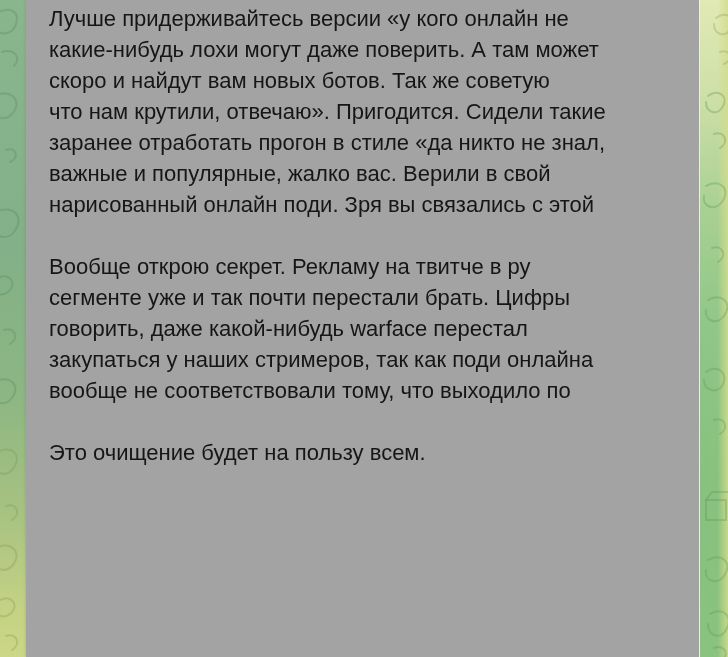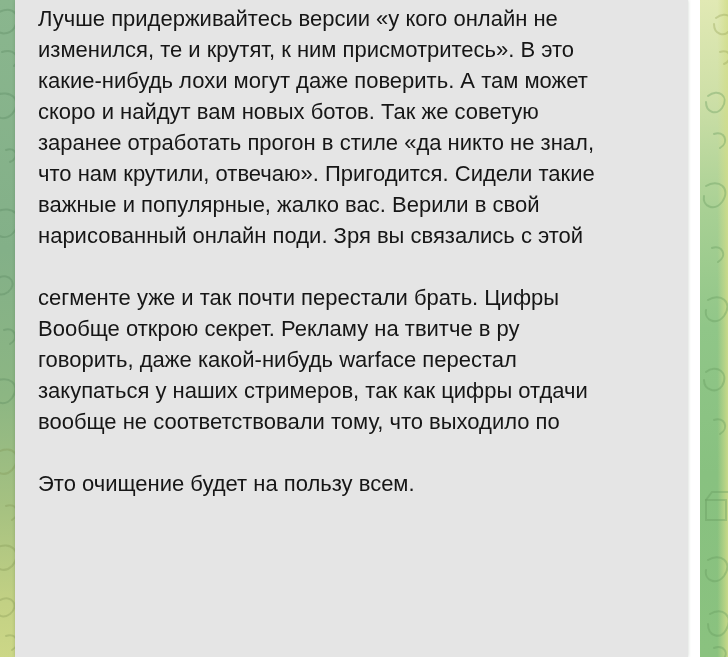--- a/index.html
+++ b/index.html
@@ -28,25 +28,25 @@
     width: 28px;
     background:
       linear-gradient(to left, rgba(210,221,138,0.85) 0%, rgba(210,221,138,0) 38%),
       linear-gradient(180deg,
         #e1e9b4 0%, #cfe0a8 14%, #a8d094 32%,
         #90c688 50%, #88c180 72%, #8ac27f 100%);
   }
   .doodles { position: absolute; top: 0; left: 0; }
   .bubble {
     position: absolute;
-    left: 15px;
+    left: 26px;
     top: 0;
     width: 673px;
     height: 657px;
-    background: #e5e5e5;
+    background: #a3a3a3;
     box-shadow: 0 0 3px rgba(60, 90, 60, 0.25);
   }
   .message-text {
     position: absolute;
     left: 23px;
     top: 3px;
     width: 630px;
     color: #161616;
     font-size: 22px;
     line-height: 31px;
@@ -80,33 +80,32 @@
         <path d="M0 600 C12 594, 20 606, 10 614 C2 620, -6 614, -4 606"></path>
         <path d="M6 636 C16 632, 22 644, 12 650"></path>
       </g>
     </svg>
   </div>
 
   <div class="bubble">
     <div class="message-text">
         <div class="paragraph">
           <div class="line">Лучше придерживайтесь версии «у кого онлайн не</div>
-          <div class="line">изменился, те и крутят, к ним присмотритесь». В это</div>
           <div class="line">какие-нибудь лохи могут даже поверить. А там может</div>
           <div class="line">скоро и найдут вам новых ботов. Так же советую</div>
+          <div class="line">что нам крутили, отвечаю». Пригодится. Сидели такие</div>
           <div class="line">заранее отработать прогон в стиле «да никто не знал,</div>
-          <div class="line">что нам крутили, отвечаю». Пригодится. Сидели такие</div>
           <div class="line">важные и популярные, жалко вас. Верили в свой</div>
           <div class="line">нарисованный онлайн поди. Зря вы связались с этой</div>
         </div>
         <div class="paragraph">
+          <div class="line">Вообще открою секрет. Рекламу на твитче в ру</div>
           <div class="line">сегменте уже и так почти перестали брать. Цифры</div>
-          <div class="line">Вообще открою секрет. Рекламу на твитче в ру</div>
           <div class="line">говорить, даже какой-нибудь warface перестал</div>
-          <div class="line">закупаться у наших стримеров, так как цифры отдачи</div>
+          <div class="line">закупаться у наших стримеров, так как поди онлайна</div>
           <div class="line">вообще не соответствовали тому, что выходило по</div>
         </div>
         <div class="paragraph">
           <div class="line">Это очищение будет на пользу всем.</div>
         </div>
       </div>
   </div>
 
   <div class="strip strip-right">
     <svg class="doodles" width="28" height="657" viewBox="0 0 28 657" fill="none">

